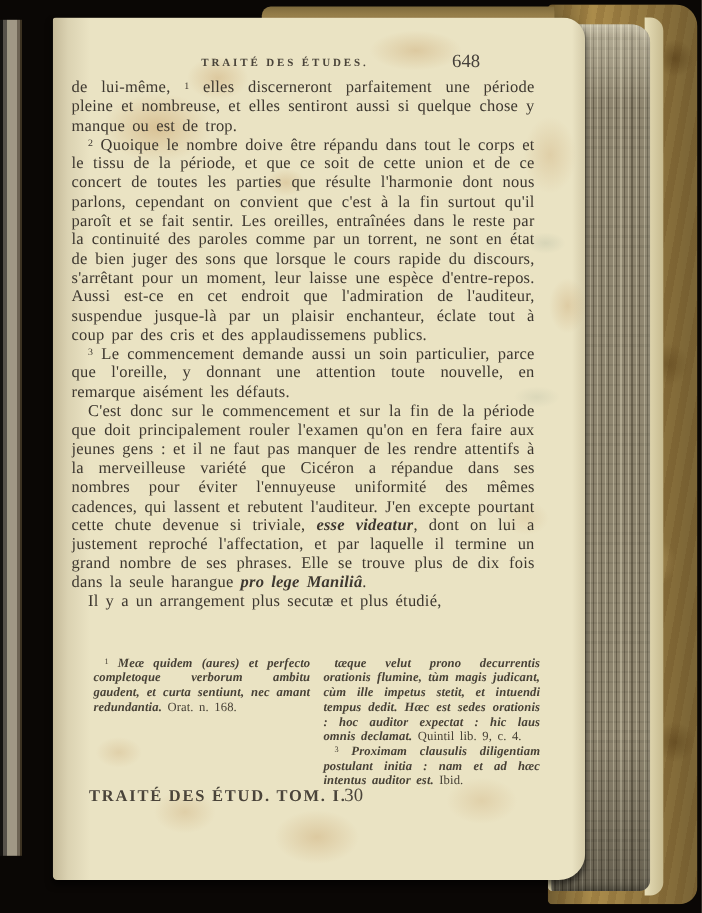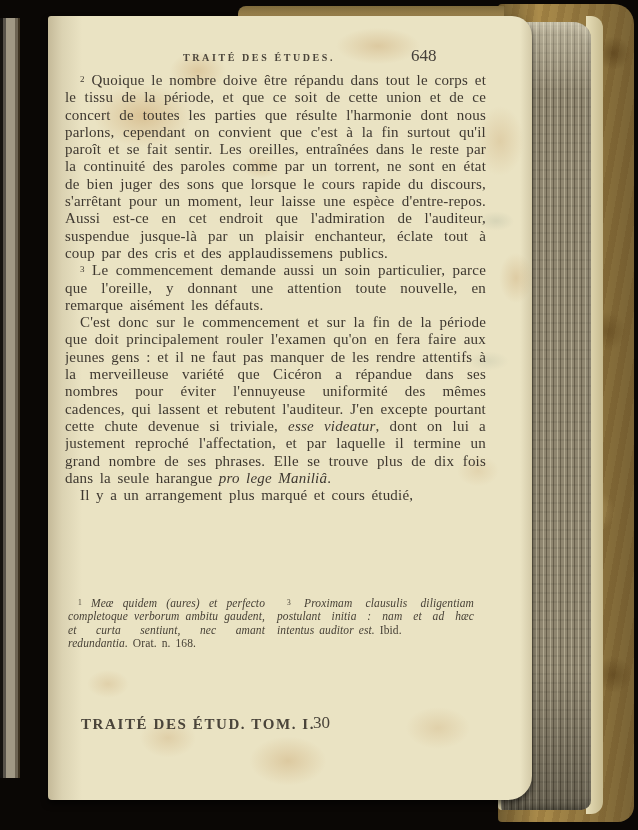--- a/index.html
+++ b/index.html
@@ -99,26 +99,26 @@
   }
 
   
   .body-text{
     position:absolute;left:17px;top:56px;width:421px;height:522px;overflow:hidden;
     font-size:15px;line-height:17.3px;text-align:justify;
     word-spacing:2.5px;letter-spacing:0.2px;color:#3e3830;
   }
   .para{margin:0;}
   .para.indent{text-indent:15px;}
-  .it{font-style:italic;}
+  .it{font-style:italic;font-weight:bold;}
   sup.fnref{font-size:9px;line-height:0;vertical-align:3px;}
 
   
   .footnotes{
-    position:absolute;left:20px;top:581px;width:406px;
+    position:absolute;left:37px;top:581px;width:406px;
     display:flex;gap:12px;
     font-size:11.5px;line-height:13.4px;color:#474136;
   }
   .fn-col{width:197px;text-align:justify;word-spacing:2px;letter-spacing:0.1px;}
   .fn-note{margin:0;text-indent:10px;}
   .fn-note sup.fnref{font-size:7.5px;vertical-align:2px;}
 
   
   .page-footer{position:absolute;left:0;top:697px;width:440px;height:24px;}
   .sig-title{
@@ -140,31 +140,33 @@
   <div class="fore-edge"></div>
   <div class="gutter"></div>
 
   <div class="page">
     <div class="running-head">
       <span class="rh-title">TRAITÉ DES ÉTUDES.</span>
       <span class="rh-page">648</span>
     </div>
 
     <div class="body-text" id="body-text">
+        <p class="para"><span>de lui-même, </span><sup class="fnref">1</sup><span> elles discerneront parfaitement une période pleine et nombreuse, et elles sentiront aussi si quelque chose y manque ou est de trop.</span></p>
         <p class="para indent"><sup class="fnref">2</sup><span> Quoique le nombre doive être répandu dans tout le corps et le tissu de la période, et que ce soit de cette union et de ce concert de toutes les parties que résulte l'harmonie dont nous parlons, cependant on convient que c'est à la fin surtout qu'il paroît et se fait sentir. Les oreilles, entraînées dans le reste par la continuité des paroles comme par un torrent, ne sont en état de bien juger des sons que lorsque le cours rapide du discours, s'arrêtant pour un moment, leur laisse une espèce d'entre-repos. Aussi est-ce en cet endroit que l'admiration de l'auditeur, suspendue jusque-là par un plaisir enchanteur, éclate tout à coup par des cris et des applaudissemens publics.</span></p>
         <p class="para indent"><sup class="fnref">3</sup><span> Le commencement demande aussi un soin particulier, parce que l'oreille, y donnant une attention toute nouvelle, en remarque aisément les défauts.</span></p>
         <p class="para indent"><span>C'est donc sur le commencement et sur la fin de la période que doit principalement rouler l'examen qu'on en fera faire aux jeunes gens : et il ne faut pas manquer de les rendre attentifs à la merveilleuse variété que Cicéron a répandue dans ses nombres pour éviter l'ennuyeuse uniformité des mêmes cadences, qui lassent et rebutent l'auditeur. J'en excepte pourtant cette chute devenue si triviale, </span><span class="it">esse videatur</span><span>, dont on lui a justement reproché l'affectation, et par laquelle il termine un grand nombre de ses phrases. Elle se trouve plus de dix fois dans la seule harangue </span><span class="it">pro lege Maniliâ</span><span>.</span></p>
-        <p class="para indent"><span>Il y a un arrangement plus marqué et cours étudié,</span></p>
+        <p class="para indent"><span>Il y a un arrangement plus secutæ et plus étudié,</span></p>
       </div>
 
     <div class="footnotes">
       <div class="fn-col" id="fn-left">
           <p class="fn-note"><sup class="fnref">1</sup><span class="it"> Meæ quidem (aures) et perfecto completoque verborum ambitu gaudent, et curta sentiunt, nec amant redundantia. </span><span>Orat. n. 168.</span></p>
         </div>
       <div class="fn-col" id="fn-right">
+          <p class="fn-note"><span class="it">tæque velut prono decurrentis orationis flumine, tùm magis judicant, cùm ille impetus stetit, et intuendi tempus dedit. Hæc est sedes orationis : hoc auditor expectat : hic laus omnis declamat. </span><span>Quintil lib. 9, c. 4.</span></p>
           <p class="fn-note"><sup class="fnref">3</sup><span class="it"> Proximam clausulis diligentiam postulant initia : nam et ad hæc intentus auditor est. </span><span>Ibid.</span></p>
         </div>
     </div>
 
     <div class="page-footer">
       <span class="sig-title">TRAITÉ DES ÉTUD. TOM. I.</span>
       <span class="sig-num">30</span>
     </div>
   </div>
 </div>

